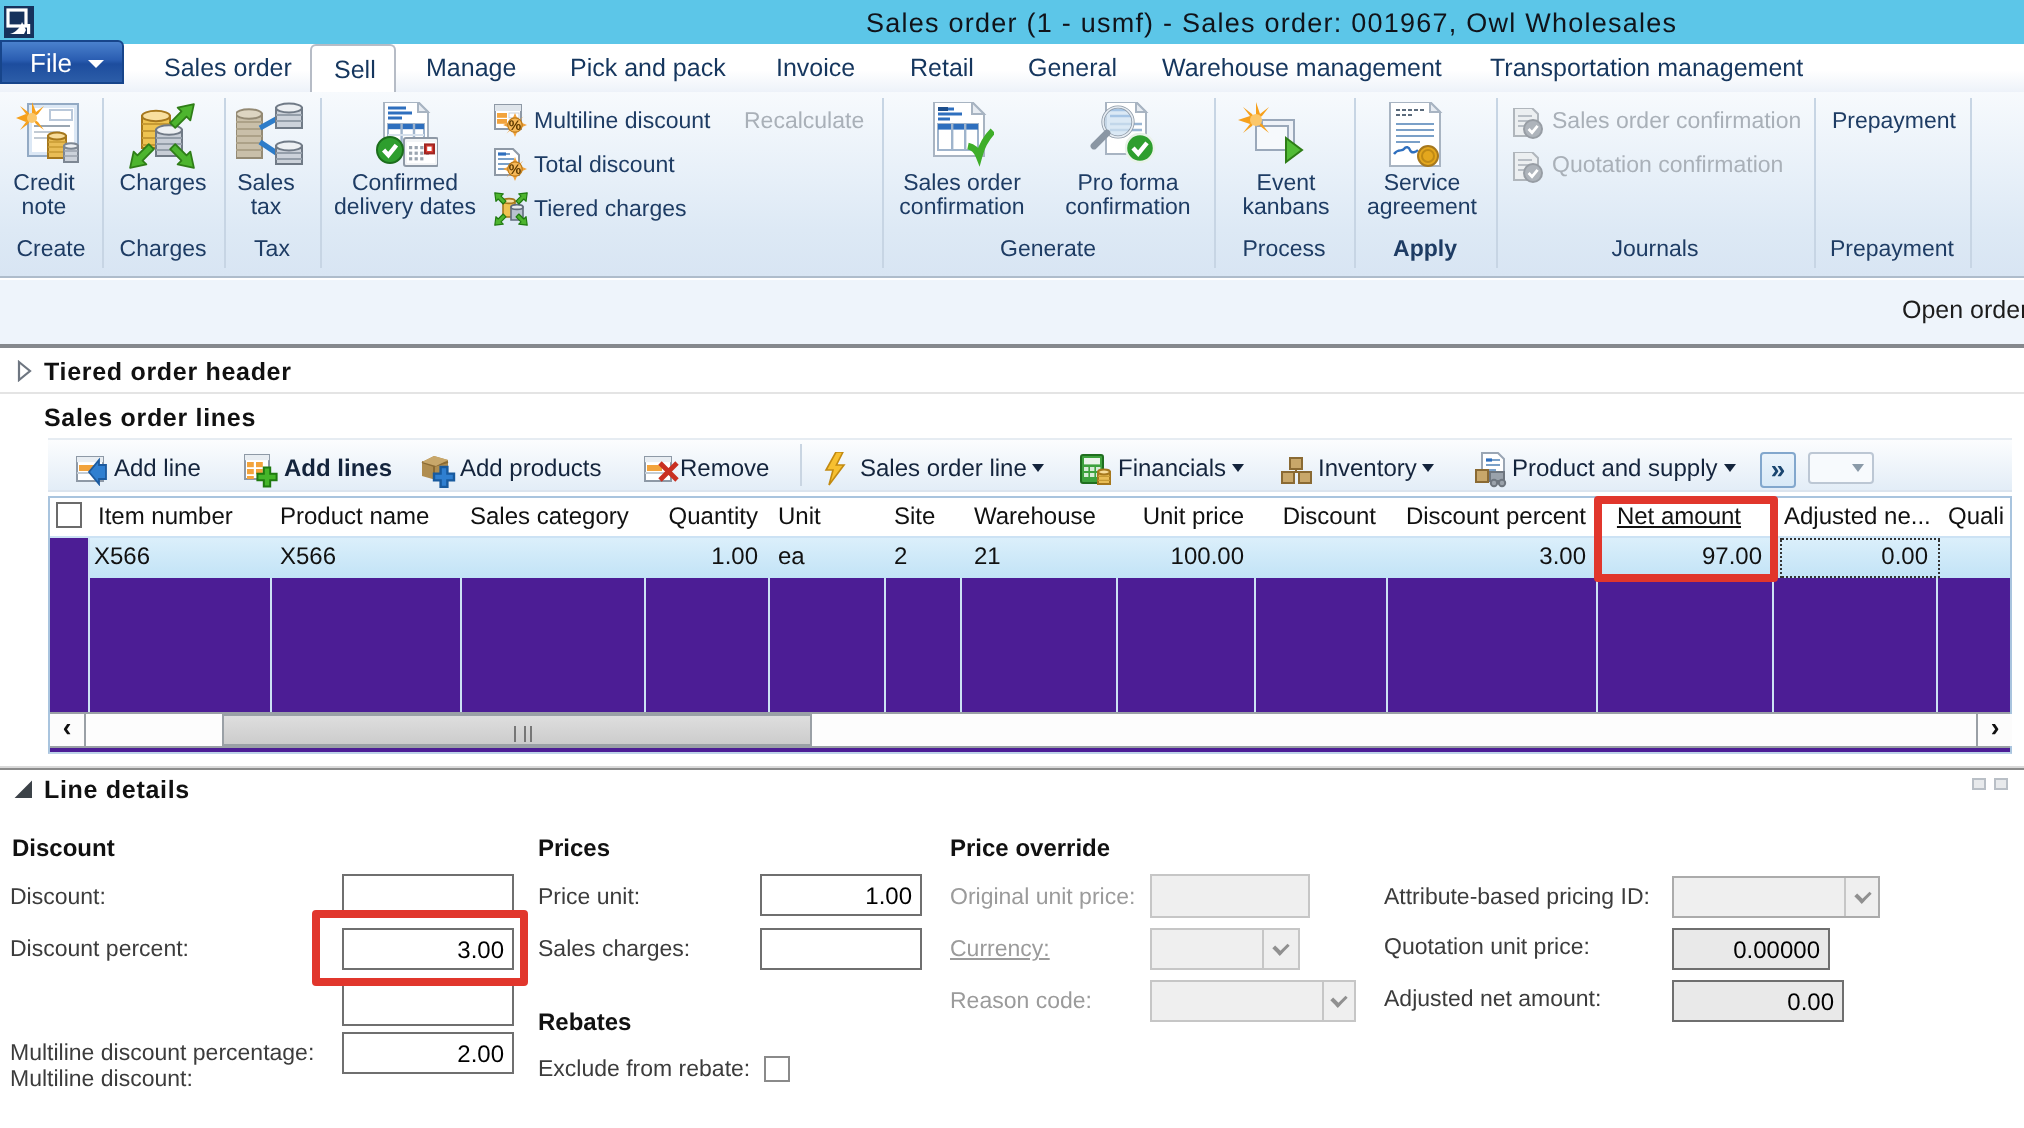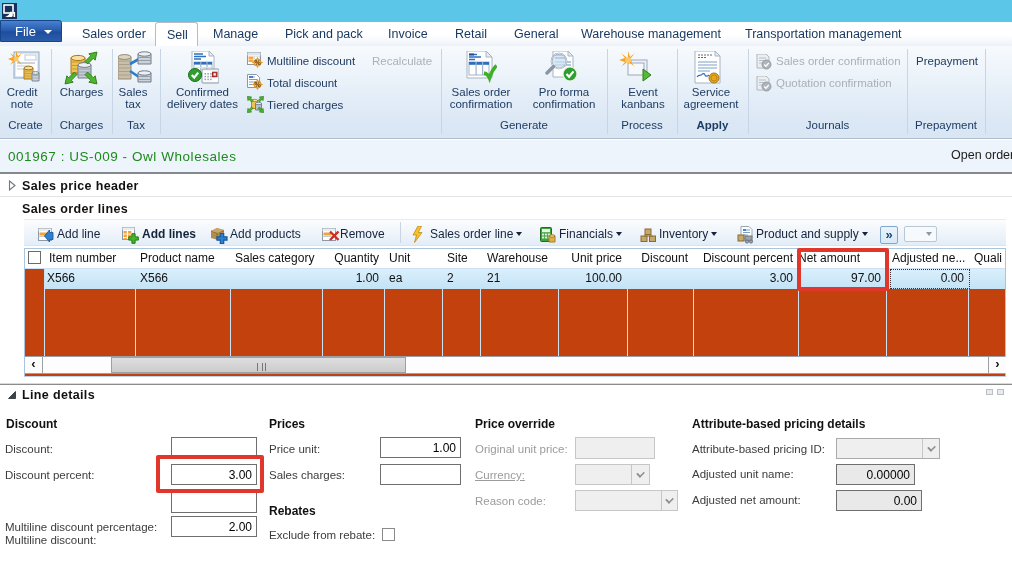--- a/index.html
+++ b/index.html
@@ -28,21 +28,21 @@
 #crumbbar { left:0; top:140px; width:1012px; height:34px; background:#eef4fb; border-bottom:2px solid #85888d; }
 #crumb { left:8px; top:149px; font-size:13.5px; letter-spacing:0.55px; color:#1e8a1e; }
 #openorder { left:951px; top:148px; font-size:12.5px; color:#1c1c1c; white-space:nowrap; }
 
 .sechdr { position:absolute; font-size:12.5px; font-weight:bold; letter-spacing:0.35px; color:#111; white-space:nowrap; }
 
 #toolbar { left:24px; top:219px; width:982px; height:27px; background:linear-gradient(#fcfdfe,#eef4fa 55%,#e3edf7); border-top:1px solid #e6ecf2; border-bottom:1px solid #dbe4ee; }
 .tbtxt { position:absolute; top:227px; font-size:12px; color:#14243c; white-space:nowrap; }
 .dda { display:inline-block; width:0; height:0; border-left:3.5px solid transparent; border-right:3.5px solid transparent; border-top:4px solid #14243c; margin-left:3px; vertical-align:2px; }
 
-#grid { left:24px; top:248px; width:982px; height:129px; background:#c2410c; border:1px solid #a9c4de; border-bottom-color:#bcd2e8; }
+#grid { left:24px; top:248px; width:982px; height:129px; background:#4c1d95; border:1px solid #a9c4de; border-bottom-color:#bcd2e8; }
 .colsep { position:absolute; top:0px; height:107px; width:1px; background:#cce2f4; }
 #gridhead { position:absolute; left:0; top:0; width:980px; height:20px; border-bottom:1px solid #cce2f4; background:#fff; }
 .hcell { position:absolute; top:2px; font-size:12px; color:#111; white-space:nowrap; }
 #selrow { position:absolute; left:20px; top:20px; width:960px; height:20px; background:linear-gradient(#dbeffb,#c2e3f6); }
 .rcell { position:absolute; top:2px; font-size:12px; color:#111; white-space:nowrap; }
 
 #hscroll { position:absolute; left:0; top:107px; width:980px; height:18px; background:#fdfdfd; border-top:1px solid #9aa0a6; border-bottom:1px solid #9aa0a6; }
 .sbtn { position:absolute; top:0px; width:18px; height:16px; background:#fcfcfc; border-right:1px solid #9aa0a6; color:#111; font-size:13px; font-weight:bold; text-align:center; line-height:14px; }
 #sthumb { position:absolute; left:86px; top:0px; width:295px; height:16px; background:linear-gradient(#dedede,#cccccc); border:1px solid #9aa0a6; }
 #sgrip { position:absolute; left:145px; top:5px; width:9px; height:8px; border-left:1px solid #777; border-right:1px solid #777; }
@@ -59,20 +59,21 @@
 .fldD { position:absolute; background:#efefef; border:1px solid #c6c6c6; }
 .fldR { position:absolute; background:#e9e9e9; border:1px solid #6f6f6f; font-size:12px; color:#000; text-align:right; padding:3px 4px 0 0; }
 .combo .dd { position:absolute; right:0; top:0; bottom:0; border-left:1px solid #c6c6c6; }
 .chev { position:absolute; width:7px; height:7px; border-left:2px solid #909090; border-bottom:2px solid #909090; transform:rotate(-45deg) scale(1,0.75); }
 </style>
 </head>
 <body>
 <div id="page">
 
   <div class="abs" id="titlebar"></div>
+  <div class="abs" id="title">Sales order (1 - usmf) - Sales order: 001967, Owl Wholesales</div>
 
   <div class="abs" id="tabrow"></div>
   <div class="abs" id="filebtn">
       <span>File</span>
       <div class="tri"></div>
     </div>
   <div class="tab" style="left:82px;">Sales order</div>
   <div class="abs" id="selltab">
       <span>Sell</span>
     </div>
@@ -332,27 +333,26 @@
     <path d="M8.3 10.5 l1.7 1.8 l2.8 -3.4" stroke="#fff" stroke-width="1.4" fill="none"></path>
   </svg>
   <svg class="abs" style="left:756px; top:76px;" width="16" height="16" viewBox="0 0 16 16">
     <path d="M1 0 h9 l3 3 v11 h-12 Z" fill="#eceff1" stroke="#b0b6bc"></path>
     <path d="M3 4 h7 M3 6.5 h8 M3 9 h6" stroke="#b9bfc6" stroke-width="1" fill="none"></path>
     <circle cx="10.5" cy="10.5" r="4.5" fill="#aeb4bb" stroke="#979da4"></circle>
     <path d="M8.3 10.5 l1.7 1.8 l2.8 -3.4" stroke="#fff" stroke-width="1.4" fill="none"></path>
   </svg>
 
   <div class="abs" id="crumbbar"></div>
-  <div class="abs" id="crumb">001967 : US-009 - Owl Wholesales</div>
   <div class="abs" id="openorder">Open order</div>
 
   <svg class="abs" style="left:7px; top:180px;" width="10" height="11" viewBox="0 0 10 11">
     <path d="M2.5 1 L8 5.5 L2.5 10 Z" fill="#fff" stroke="#6e7681" stroke-width="1.1"></path>
   </svg>
-  <div class="sechdr" style="left:22px; top:179px;">Sales price header</div>
+  <div class="sechdr" style="left:22px; top:179px;">Tiered order header</div>
   <div class="abs" style="left:0px; top:196px; width:1012px; height:1px; background:#e4e4e4;"></div>
   <div class="sechdr" style="left:22px; top:202px;">Sales order lines</div>
 
   <div class="abs" id="toolbar"></div>
   <svg class="abs" style="left:38px; top:228px;" width="17" height="15" viewBox="0 0 17 15">
     <rect x="0.5" y="0.5" width="13" height="12" fill="#fff" stroke="#8e99a6"></rect>
     <rect x="0.5" y="0.5" width="13" height="2.6" fill="#e8edf2"></rect>
     <rect x="1.5" y="4.5" width="7.5" height="3" fill="#f2a33c"></rect>
     <line x1="0.5" y1="8.5" x2="13.5" y2="8.5" stroke="#c3ccd5"></line>
     <path d="M16.5 3.5 v7 l-3.5 0 v2.5 l-5 -6 l5 -6 v2.5 Z" fill="#2f7fd0" stroke="#1c5a9e" stroke-width="0.9" transform="translate(-1.5,1)"></path>
@@ -457,21 +457,21 @@
       <div class="hcell" style="left:24px;">Item number</div>
       <div class="hcell" style="left:115px;">Product name</div>
       <div class="hcell" style="left:210px;">Sales category</div>
       <div class="hcell" style="left:297px; width:57px; text-align:right;">Quantity</div>
       <div class="hcell" style="left:364px;">Unit</div>
       <div class="hcell" style="left:422px;">Site</div>
       <div class="hcell" style="left:462px;">Warehouse</div>
       <div class="hcell" style="left:533px; width:64px; text-align:right;">Unit price</div>
       <div class="hcell" style="left:602px; width:61px; text-align:right;">Discount</div>
       <div class="hcell" style="left:668px; width:100px; text-align:right;">Discount percent</div>
-      <div class="hcell" style="left:773px; width:83px; text-align:left;">Net amount</div>
+      <div class="hcell" style="left:773px; width:83px; text-align:center;text-decoration:underline;">Net amount</div>
       <div class="hcell" style="left:867px;">Adjusted ne...</div>
       <div class="hcell" style="left:949px;">Quali</div>
     </div>
     <div id="selrow">
       <div class="rcell" style="left:2px;">X566</div>
       <div class="rcell" style="left:95px;">X566</div>
       <div class="rcell" style="left:277px; width:57px; text-align:right;">1.00</div>
       <div class="rcell" style="left:344px;">ea</div>
       <div class="rcell" style="left:402px;">2</div>
       <div class="rcell" style="left:442px;">21</div>
@@ -497,21 +497,20 @@
   <svg class="abs" style="left:7px; top:390px;" width="10" height="10" viewBox="0 0 10 10">
     <path d="M8.5 1.5 L8.5 8.5 L1.5 8.5 Z" fill="#3c4248" stroke="#3c4248"></path>
   </svg>
   <div class="abs" style="left:986px; top:389px; width:7px; height:6px; border:1px solid #b9bfc6; background:#e8eaec;"></div>
   <div class="abs" style="left:997px; top:389px; width:7px; height:6px; border:1px solid #b9bfc6; background:#e8eaec;"></div>
   <div class="sechdr" style="left:22px; top:388px;">Line details</div>
 
   <div class="ghdr" style="left:6px; top:417px;">Discount</div>
   <div class="ghdr" style="left:269px; top:417px;">Prices</div>
   <div class="ghdr" style="left:475px; top:417px;">Price override</div>
-  <div class="ghdr" style="left:692px; top:417px;">Attribute-based pricing details</div>
 
   <div class="lbl" style="left:5px; top:443px;">Discount:</div>
   <div class="fld" style="left:171px; top:437px; width:86px; height:21px;"></div>
   <div class="lbl" style="left:5px; top:469px;">Discount percent:</div>
   <div class="fld" style="left:171px; top:464px; width:86px; height:21px;">3.00</div>
   <div class="lbl" style="left:5px; top:496px;margin-top:38px;">Multiline discount:</div>
   <div class="fld" style="left:171px; top:492px; width:86px; height:21px;"></div>
   <div class="lbl" style="left:5px; top:521px;">Multiline discount percentage:</div>
   <div class="fld" style="left:171px; top:516px; width:86px; height:21px;">2.00</div>
   <div class="redbox" style="left:156px; top:455px; width:108px; height:38px;"></div>
@@ -535,17 +534,17 @@
   <div class="fldD combo" style="left:575px; top:490px; width:103px; height:21px;">
       <div class="dd" style="width:16px;"></div>
       <div class="chev" style="right:4px; top:5px;"></div>
     </div>
 
   <div class="lbl" style="left:692px; top:443px;">Attribute-based pricing ID:</div>
   <div class="fldD combo" style="left:836px; top:438px; width:104px; height:21px; border-color:#ababab;">
       <div class="dd" style="width:17px;"></div>
       <div class="chev" style="right:4px; top:5px;"></div>
     </div>
-  <div class="lbl" style="left:692px; top:468px;">Adjusted unit name:</div>
+  <div class="lbl" style="left:692px; top:468px;">Quotation unit price:</div>
   <div class="fldR" style="left:836px; top:464px; width:79px; height:21px;">0.00000</div>
   <div class="lbl" style="left:692px; top:494px;">Adjusted net amount:</div>
   <div class="fldR" style="left:836px; top:490px; width:86px; height:21px;">0.00</div>
 </div>
 
 </body></html>

